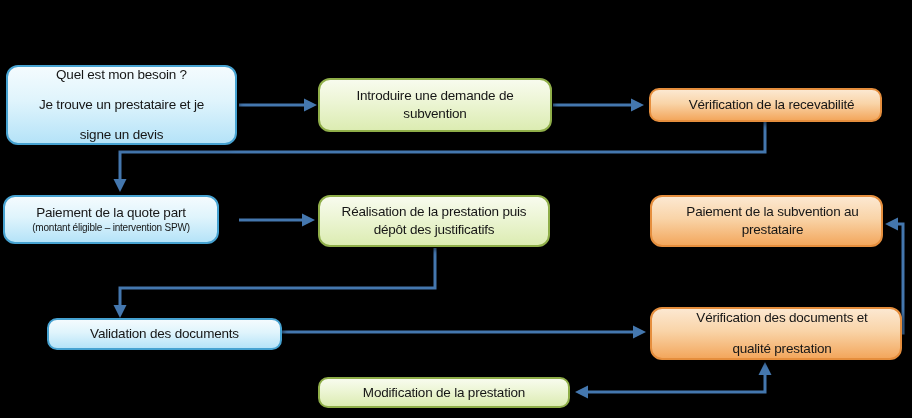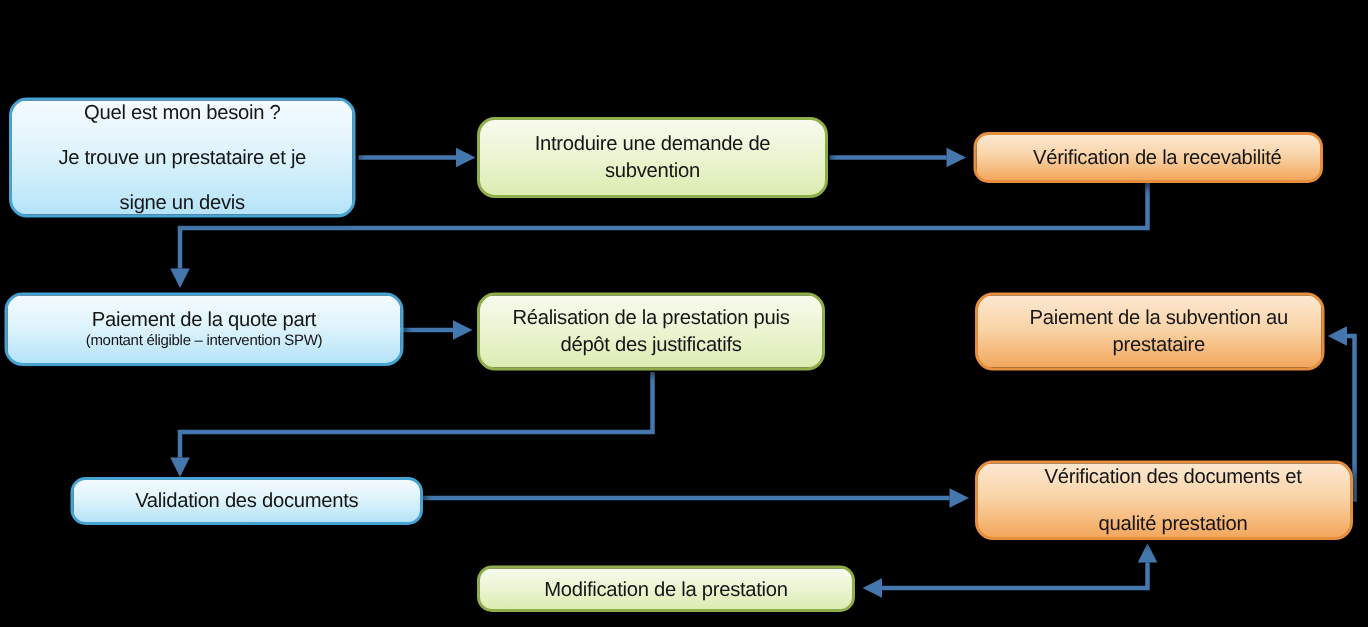--- a/index.html
+++ b/index.html
@@ -96,21 +96,21 @@
 
   <div class="node green" style="left:318px; top:78px; width:234px; height:54px;">
     <div class="ln">Introduire une demande de</div>
     <div class="ln">subvention</div>
   </div>
 
   <div class="node orange" style="left:649px; top:88px; width:233px; height:34px; border-radius:10px;">
     <div class="ln">Vérification de la recevabilité</div>
   </div>
 
-  <div class="node blue" style="left:3px; top:195px; width:266px; height:49px;">
+  <div class="node blue" style="left:3px; top:195px; width:216px; height:49px;">
     <div class="ln">Paiement de la quote part</div>
     <div class="ln small">(montant éligible – intervention SPW)</div>
   </div>
 
   <div class="node green" style="left:318px; top:195px; width:232px; height:52px;">
     <div class="ln">Réalisation de la prestation puis</div>
     <div class="ln">dépôt des justificatifs</div>
   </div>
 
   <div class="node orange" style="left:650px; top:195px; width:233px; height:52px;">

